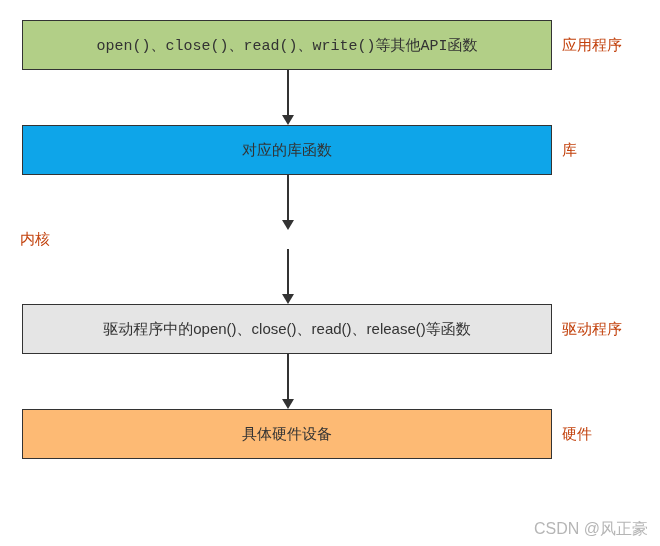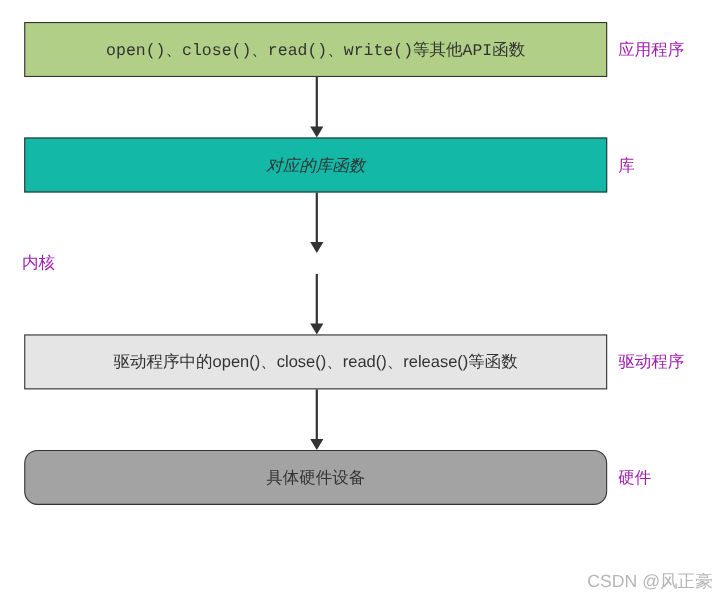--- a/index.html
+++ b/index.html
@@ -31,21 +31,21 @@
       justify-content: center;
       font-size: 15px;
       color: #333;
       text-align: center;
       padding: 0 8px;
       margin-left: 12px;
     }
     .label {
       margin-left: 10px;
       font-size: 15px;
-      color: #a21caf;
+      color: #c2410c;
       white-space: nowrap;
     }
     .arrow-wrap {
       height: 55px;
       display: flex;
       align-items: flex-start;
       width: 100%;
       position: relative;
     }
     .arrow {
@@ -66,24 +66,24 @@
       height: 0;
       border-left: 6px solid transparent;
       border-right: 6px solid transparent;
       border-top: 10px solid #333;
       position: absolute;
       bottom: 0;
       left: 50%;
       transform: translateX(-50%);
     }
     .box-1 { background: #b2cf87; }
-    .box-2 { background: #14b8a6; font-style: italic; }
+    .box-2 { background: #0ea5e9; }
     .box-3 { background: #d4cee4; }
     .box-4 { background: #e5e5e5; }
-    .box-5 { background: #a3a3a3; border-radius: 12px; }
+    .box-5 { background: #fdba74; }
     .watermark {
       position: absolute;
       bottom: 6px;
       right: 12px;
       font-size: 16px;
       color: rgba(120,120,120,0.55);
       font-family: sans-serif;
     }
     .mono { font-family: "Courier New", monospace; }
   </style>

